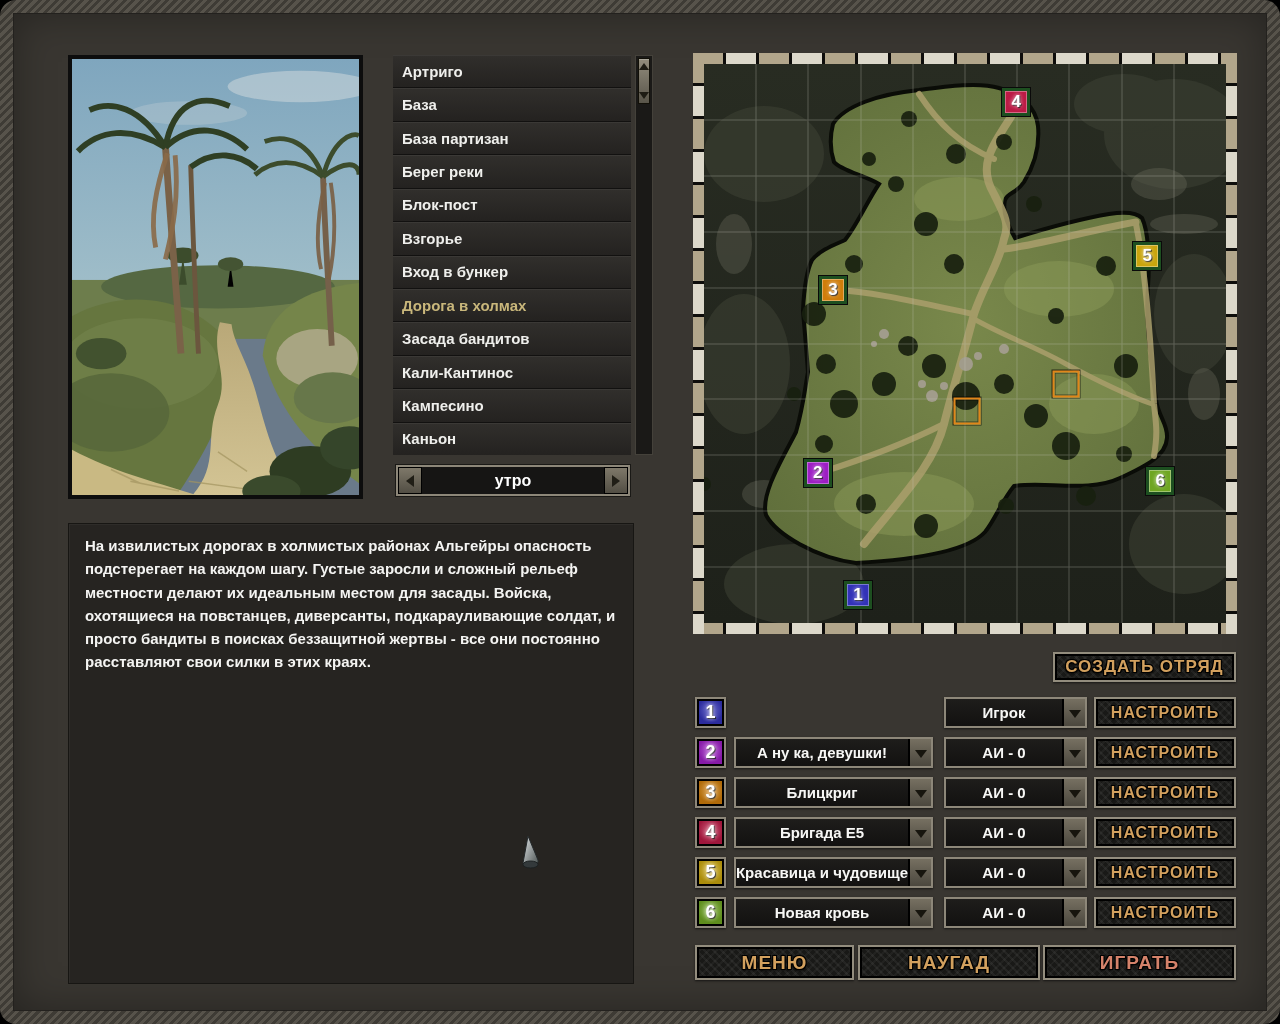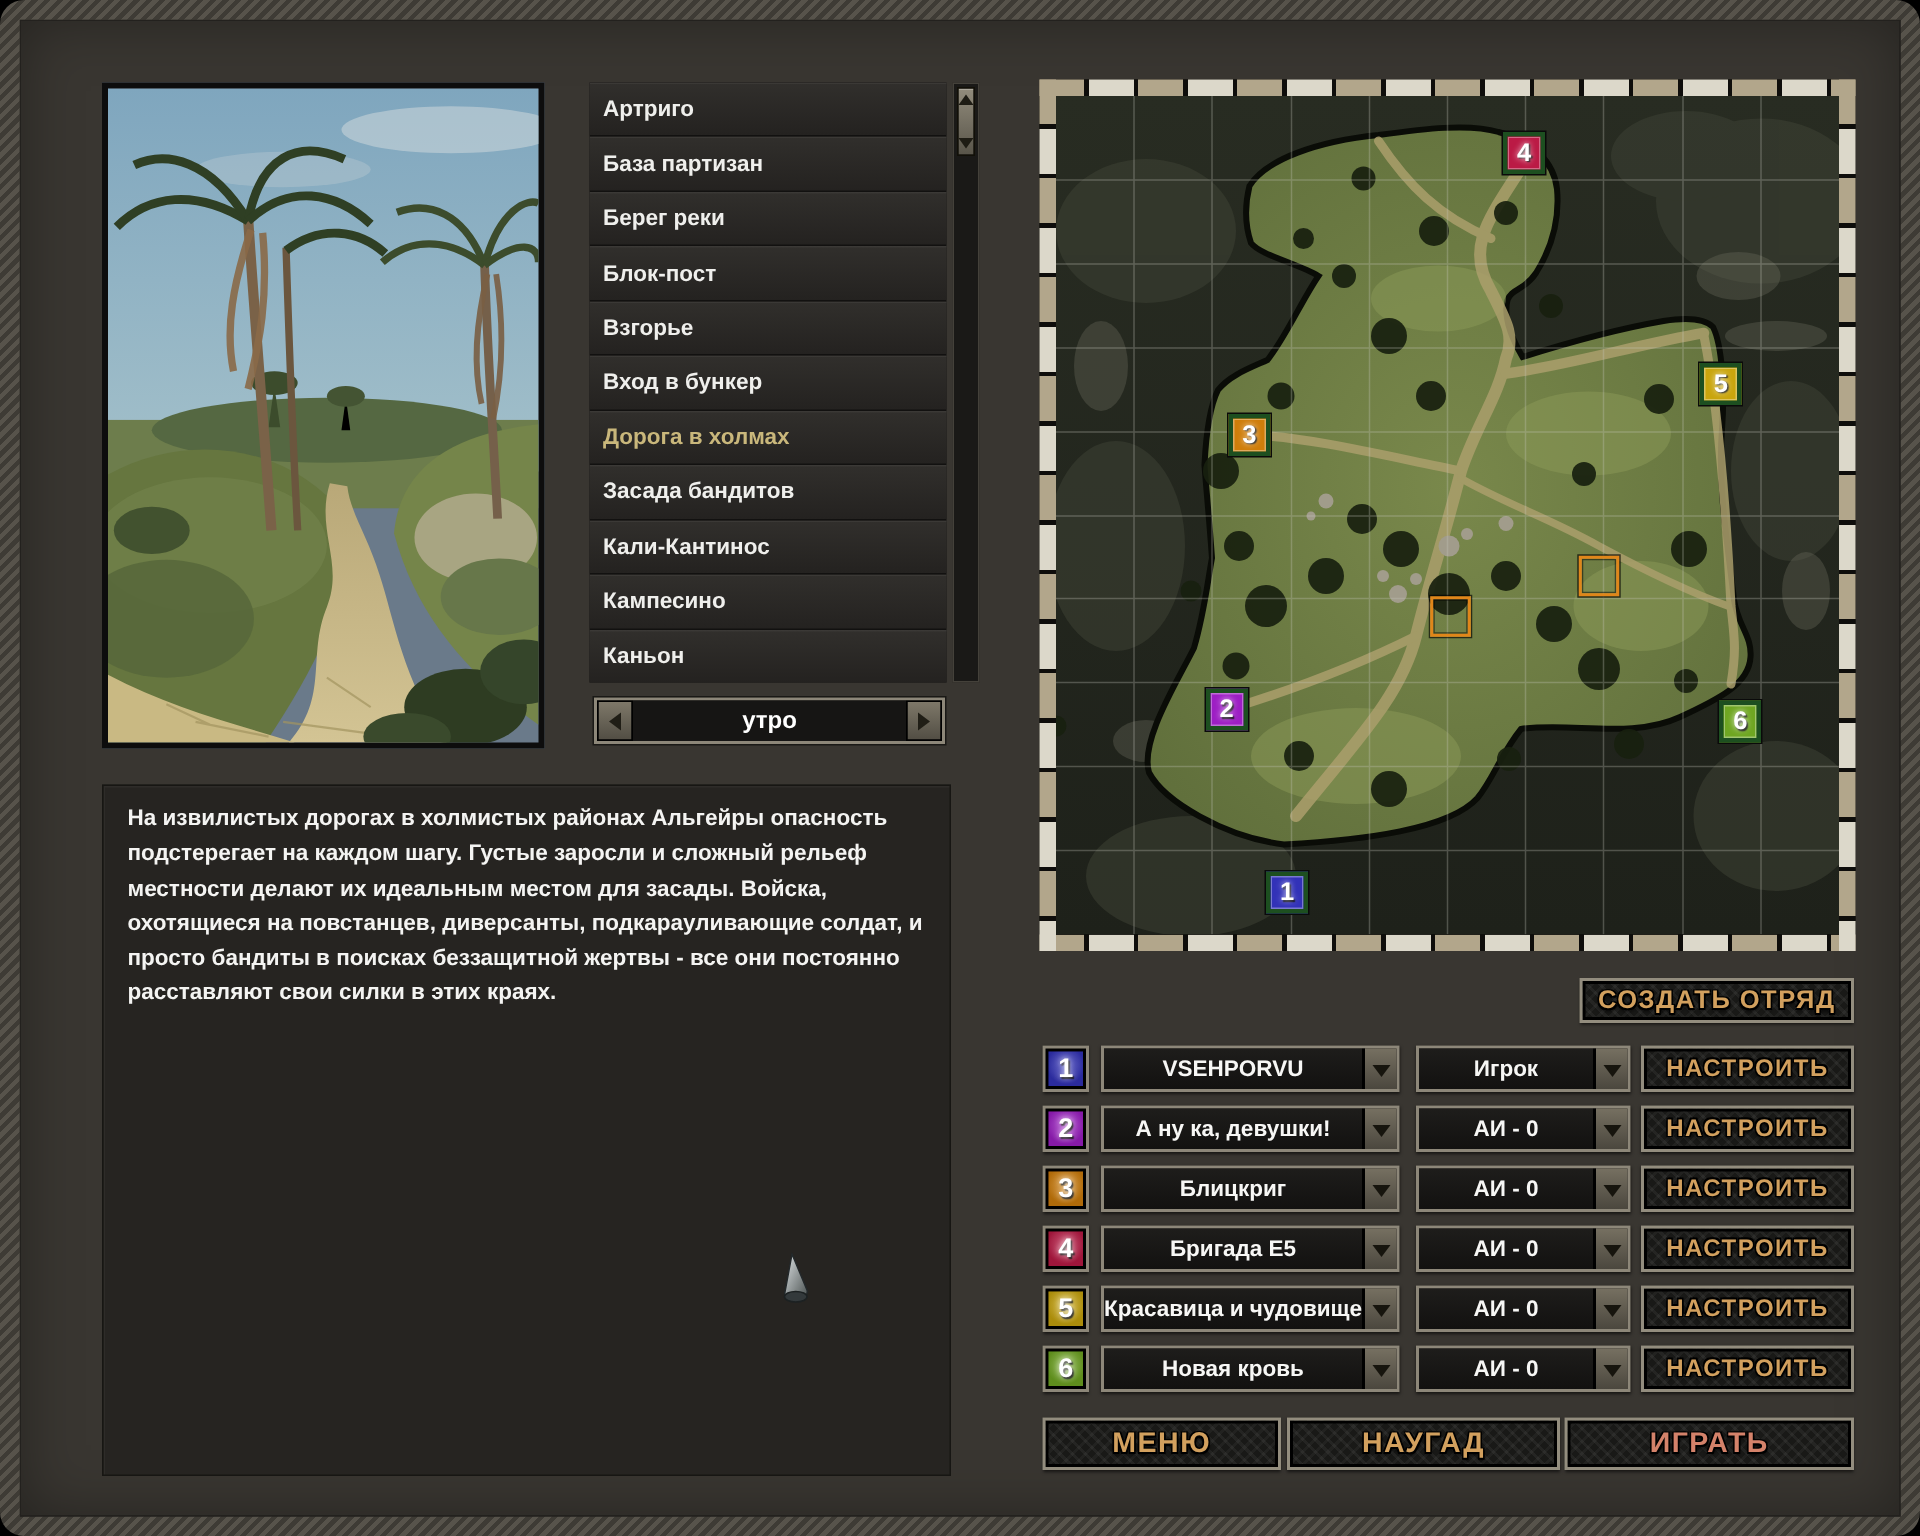--- a/index.html
+++ b/index.html
@@ -178,20 +178,21 @@
       </g>
       <g stroke="#7a5f44" stroke-width="4" fill="none" opacity="0.9">
         <path d="M260,126 C252,160 250,188 256,214"></path>
         <path d="M266,126 C272,164 270,196 264,224"></path>
       </g>
     </svg>
   </div>
 
   <div class="map-list">
     <div class="list-item">Артриго</div>
+    <div class="list-item">База</div>
     <div class="list-item">База партизан</div>
     <div class="list-item">Берег реки</div>
     <div class="list-item">Блок-пост</div>
     <div class="list-item">Взгорье</div>
     <div class="list-item">Вход в бункер</div>
     <div class="list-item" style="color: rgb(201, 183, 123);">Дорога в холмах</div>
     <div class="list-item">Засада бандитов</div>
     <div class="list-item">Кали-Кантинос</div>
     <div class="list-item">Кампесино</div>
     <div class="list-item">Каньон</div>
@@ -335,26 +336,20 @@
       <div class="map-marker" style="background-color: rgb(111, 166, 34); left: 87.4%; top: 74.6%;">6</div>
     </div>
   </div>
 
   <button class="btn create-btn">СОЗДАТЬ ОТРЯД</button>
 
   <div class="player-row" style="top:684px">
     <div class="badge-frame">
           <div class="badge" style="background-color: rgb(50, 50, 184);">1</div>
         </div>
-    <div class="dropdown dd-name">
-          <span class="dd-value">VSEHPORVU</span>
-          <span class="dd-btn">
-            <i class="dd-arrow"></i>
-          </span>
-        </div>
     <div class="dropdown dd-type">
           <span class="dd-value">Игрок</span>
           <span class="dd-btn">
             <i class="dd-arrow"></i>
           </span>
         </div>
     <button class="btn cfg-btn">НАСТРОИТЬ</button>
   </div>
   <div class="player-row" style="top:724px">
     <div class="badge-frame">

